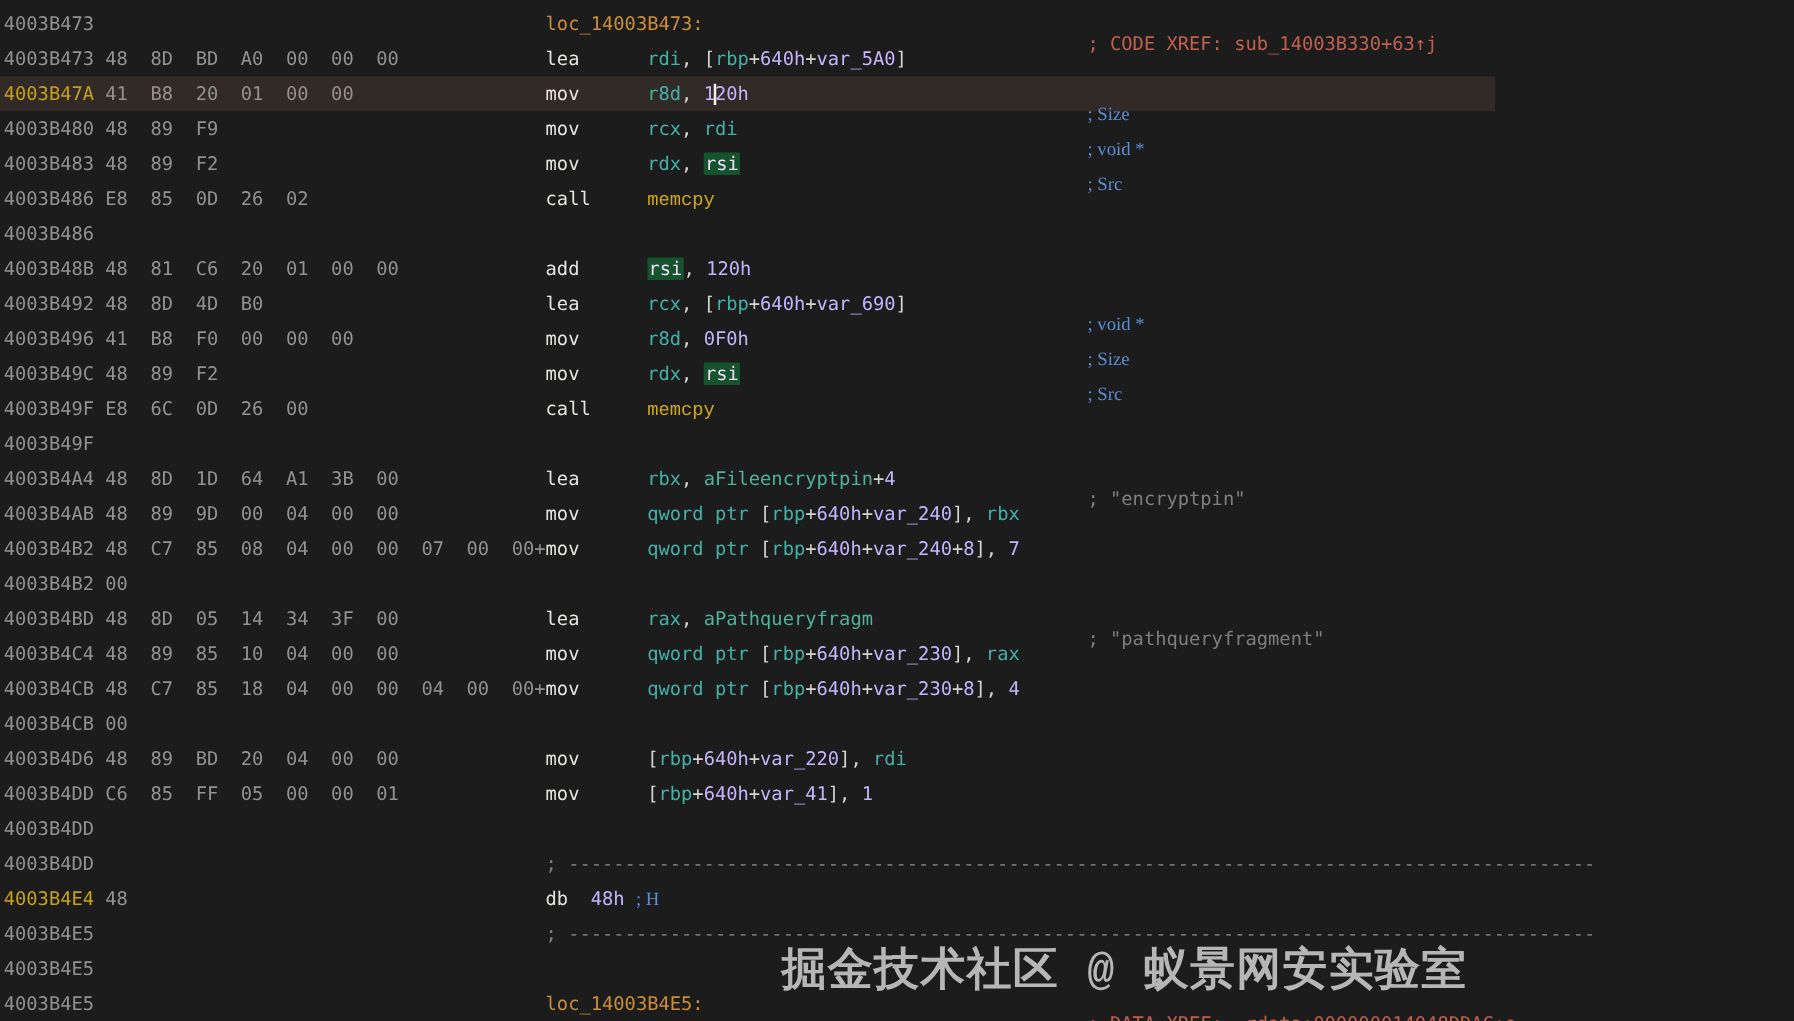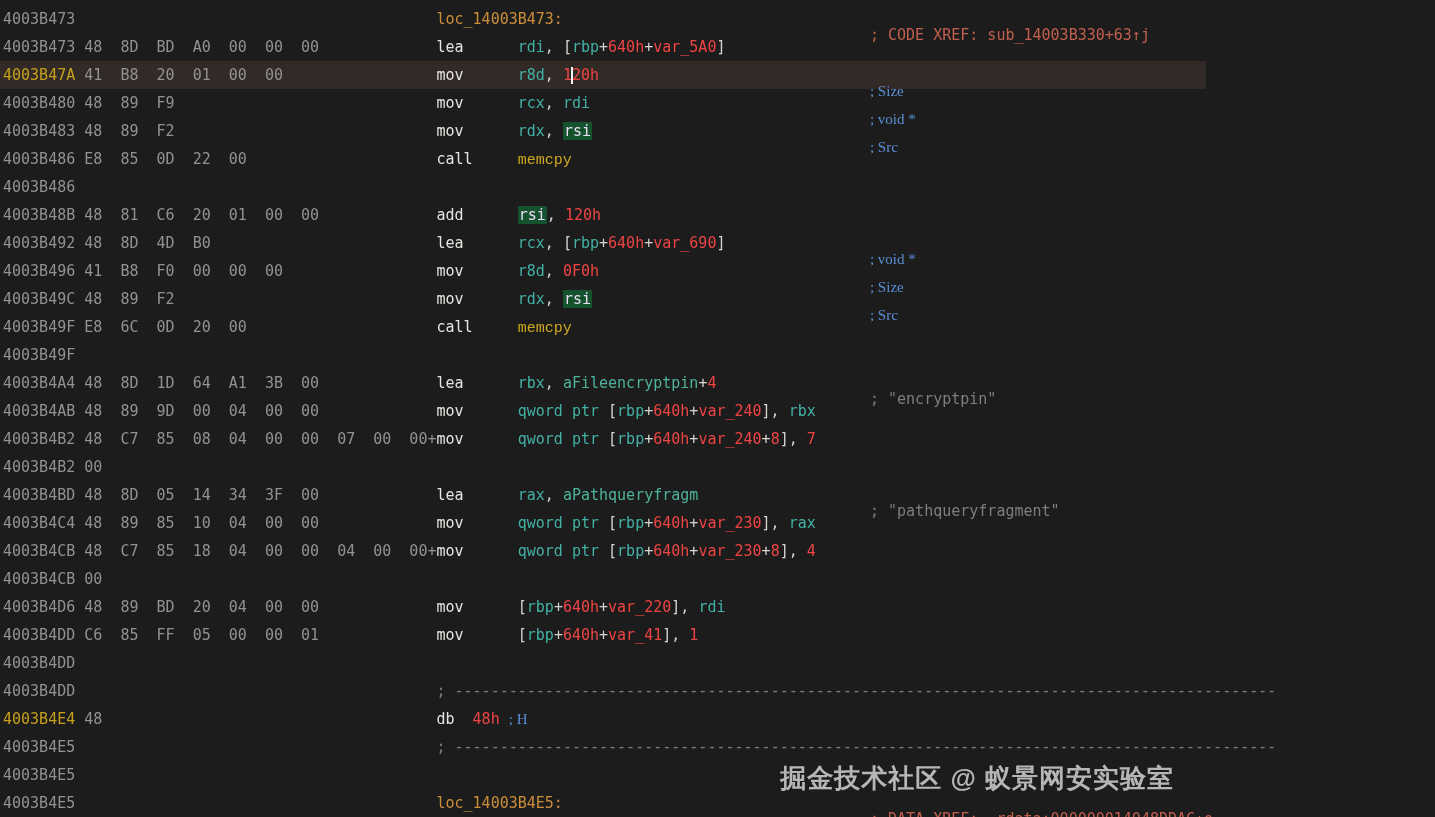--- a/index.html
+++ b/index.html
@@ -1,62 +1,62 @@
 <!DOCTYPE html>
 <html><head>
 <meta charset="utf-8">
 <style>
   html,body{margin:0;padding:0;background:#1c1c1c;width:1435px;height:817px;overflow:hidden;}
   #screen{position:relative;width:1196px;height:817px;background:#1c1c1c;
           font-family:"DejaVu Sans Mono","Liberation Mono",monospace;
           font-size:15px;line-height:28px;color:#d6d4d0;}
   #listing{position:absolute;top:5px;left:0;width:100%;}
   .row{position:relative;height:28px;white-space:pre;width:100%;}
-  .row.hl{background:#322a26;padding-left:10px;}
+  .row.hl{background:#322a26;}
   .col-addr{position:absolute;left:3px;top:0;}
   .col-bytes{position:absolute;left:calc(3px + 9ch);top:0;}
   .col-code{position:absolute;left:calc(3px + 48ch);top:0;}
   .col-cmt{position:absolute;left:calc(3px + 96ch);top:16px;text-align:right;}
   .a{color:#929292;}
   .ah{color:#c7a11c;}
   .b{color:#929292;}
   .m{color:#e6e4e0;}
   .p{color:#d6d4d0;}
   .r{color:#43b1a6;}
-  .n{color:#ef4444;}
+  .n{color:#c4b5fd;}
   .l{color:#cc8e3a;text-align:center;}
   .f{color:#cfa820;font-family:Liberation Mono, monospace;}
   .d{color:#4db39b;}
   .cb{color:#5b8fd4;font-family:Liberation Serif, serif;}
   .cx{color:#c2604e;}
   .cg{color:#7e7e7e;}
   .hlr{color:#ecdcf4;background:#14532d;padding:0 1px;border-radius:1px;}
   .cr{display:inline-block;width:2px;height:17px;background:#f2f2f2;margin:0 -1px;vertical-align:middle;}
   #watermark{position:absolute;top:763px;right:22px;
-             font-family:Liberation Sans, sans-serif;
-             font-weight:bold;font-size:26px;color:rgba(195,195,195,0.92);
+             font-family:Liberation Mono, monospace;
+             font-weight:bold;font-size:36px;color:rgba(195,195,195,0.92);
              letter-spacing:1px;line-height:30px;white-space:nowrap;}
 </style>
 </head>
 <body>
 
 <div id="screen">
   <div id="listing">
       <div class="row"><span class="a col-addr">4003B473</span><span class="col-code"><span class="l">loc_14003B473:</span></span><span class="col-cmt"><span class="cx">; CODE XREF: sub_14003B330+63↑j</span></span></div>
       <div class="row"><span class="a col-addr">4003B473</span><span class="b col-bytes">48  8D  BD  A0  00  00  00</span><span class="col-code"><span class="m">lea</span><span class="p">      </span><span class="r">rdi</span><span class="p">, [</span><span class="r">rbp</span><span class="p">+</span><span class="n">640h</span><span class="p">+</span><span class="n">var_5A0</span><span class="p">]</span></span></div>
       <div class="row hl"><span class="ah col-addr">4003B47A</span><span class="b col-bytes">41  B8  20  01  00  00</span><span class="col-code"><span class="m">mov</span><span class="p">      </span><span class="r">r8d</span><span class="p">, </span><span class="n">1</span><span class="cr"></span><span class="n">20h</span></span><span class="col-cmt"><span class="cb">; Size</span></span></div>
       <div class="row"><span class="a col-addr">4003B480</span><span class="b col-bytes">48  89  F9</span><span class="col-code"><span class="m">mov</span><span class="p">      </span><span class="r">rcx</span><span class="p">, </span><span class="r">rdi</span></span><span class="col-cmt"><span class="cb">; void *</span></span></div>
       <div class="row"><span class="a col-addr">4003B483</span><span class="b col-bytes">48  89  F2</span><span class="col-code"><span class="m">mov</span><span class="p">      </span><span class="r">rdx</span><span class="p">, </span><span class="hlr">rsi</span></span><span class="col-cmt"><span class="cb">; Src</span></span></div>
-      <div class="row"><span class="a col-addr">4003B486</span><span class="b col-bytes">E8  85  0D  22  00</span><span class="col-code"><span class="m">call</span><span class="p">     </span><span class="f">memcpy</span></span></div>
+      <div class="row"><span class="a col-addr">4003B486</span><span class="b col-bytes">E8  85  0D  26  02</span><span class="col-code"><span class="m">call</span><span class="p">     </span><span class="f">memcpy</span></span></div>
       <div class="row"><span class="a col-addr">4003B486</span></div>
       <div class="row"><span class="a col-addr">4003B48B</span><span class="b col-bytes">48  81  C6  20  01  00  00</span><span class="col-code"><span class="m">add</span><span class="p">      </span><span class="hlr">rsi</span><span class="p">, </span><span class="n">120h</span></span></div>
       <div class="row"><span class="a col-addr">4003B492</span><span class="b col-bytes">48  8D  4D  B0</span><span class="col-code"><span class="m">lea</span><span class="p">      </span><span class="r">rcx</span><span class="p">, [</span><span class="r">rbp</span><span class="p">+</span><span class="n">640h</span><span class="p">+</span><span class="n">var_690</span><span class="p">]</span></span><span class="col-cmt"><span class="cb">; void *</span></span></div>
       <div class="row"><span class="a col-addr">4003B496</span><span class="b col-bytes">41  B8  F0  00  00  00</span><span class="col-code"><span class="m">mov</span><span class="p">      </span><span class="r">r8d</span><span class="p">, </span><span class="n">0F0h</span></span><span class="col-cmt"><span class="cb">; Size</span></span></div>
       <div class="row"><span class="a col-addr">4003B49C</span><span class="b col-bytes">48  89  F2</span><span class="col-code"><span class="m">mov</span><span class="p">      </span><span class="r">rdx</span><span class="p">, </span><span class="hlr">rsi</span></span><span class="col-cmt"><span class="cb">; Src</span></span></div>
-      <div class="row"><span class="a col-addr">4003B49F</span><span class="b col-bytes">E8  6C  0D  20  00</span><span class="col-code"><span class="m">call</span><span class="p">     </span><span class="f">memcpy</span></span></div>
+      <div class="row"><span class="a col-addr">4003B49F</span><span class="b col-bytes">E8  6C  0D  26  00</span><span class="col-code"><span class="m">call</span><span class="p">     </span><span class="f">memcpy</span></span></div>
       <div class="row"><span class="a col-addr">4003B49F</span></div>
       <div class="row"><span class="a col-addr">4003B4A4</span><span class="b col-bytes">48  8D  1D  64  A1  3B  00</span><span class="col-code"><span class="m">lea</span><span class="p">      </span><span class="r">rbx</span><span class="p">, </span><span class="d">aFileencryptpin</span><span class="p">+</span><span class="n">4</span></span><span class="col-cmt"><span class="cg">; "encryptpin"</span></span></div>
       <div class="row"><span class="a col-addr">4003B4AB</span><span class="b col-bytes">48  89  9D  00  04  00  00</span><span class="col-code"><span class="m">mov</span><span class="p">      </span><span class="r">qword ptr</span><span class="p"> [</span><span class="r">rbp</span><span class="p">+</span><span class="n">640h</span><span class="p">+</span><span class="n">var_240</span><span class="p">], </span><span class="r">rbx</span></span></div>
       <div class="row"><span class="a col-addr">4003B4B2</span><span class="b col-bytes">48  C7  85  08  04  00  00  07  00  00+</span><span class="col-code"><span class="m">mov</span><span class="p">      </span><span class="r">qword ptr</span><span class="p"> [</span><span class="r">rbp</span><span class="p">+</span><span class="n">640h</span><span class="p">+</span><span class="n">var_240</span><span class="p">+</span><span class="n">8</span><span class="p">], </span><span class="n">7</span></span></div>
       <div class="row"><span class="a col-addr">4003B4B2</span><span class="b col-bytes">00</span></div>
       <div class="row"><span class="a col-addr">4003B4BD</span><span class="b col-bytes">48  8D  05  14  34  3F  00</span><span class="col-code"><span class="m">lea</span><span class="p">      </span><span class="r">rax</span><span class="p">, </span><span class="d">aPathqueryfragm</span></span><span class="col-cmt"><span class="cg">; "pathqueryfragment"</span></span></div>
       <div class="row"><span class="a col-addr">4003B4C4</span><span class="b col-bytes">48  89  85  10  04  00  00</span><span class="col-code"><span class="m">mov</span><span class="p">      </span><span class="r">qword ptr</span><span class="p"> [</span><span class="r">rbp</span><span class="p">+</span><span class="n">640h</span><span class="p">+</span><span class="n">var_230</span><span class="p">], </span><span class="r">rax</span></span></div>
       <div class="row"><span class="a col-addr">4003B4CB</span><span class="b col-bytes">48  C7  85  18  04  00  00  04  00  00+</span><span class="col-code"><span class="m">mov</span><span class="p">      </span><span class="r">qword ptr</span><span class="p"> [</span><span class="r">rbp</span><span class="p">+</span><span class="n">640h</span><span class="p">+</span><span class="n">var_230</span><span class="p">+</span><span class="n">8</span><span class="p">], </span><span class="n">4</span></span></div>
       <div class="row"><span class="a col-addr">4003B4CB</span><span class="b col-bytes">00</span></div>
       <div class="row"><span class="a col-addr">4003B4D6</span><span class="b col-bytes">48  89  BD  20  04  00  00</span><span class="col-code"><span class="m">mov</span><span class="p">      </span><span class="p">[</span><span class="r">rbp</span><span class="p">+</span><span class="n">640h</span><span class="p">+</span><span class="n">var_220</span><span class="p">], </span><span class="r">rdi</span></span></div>

